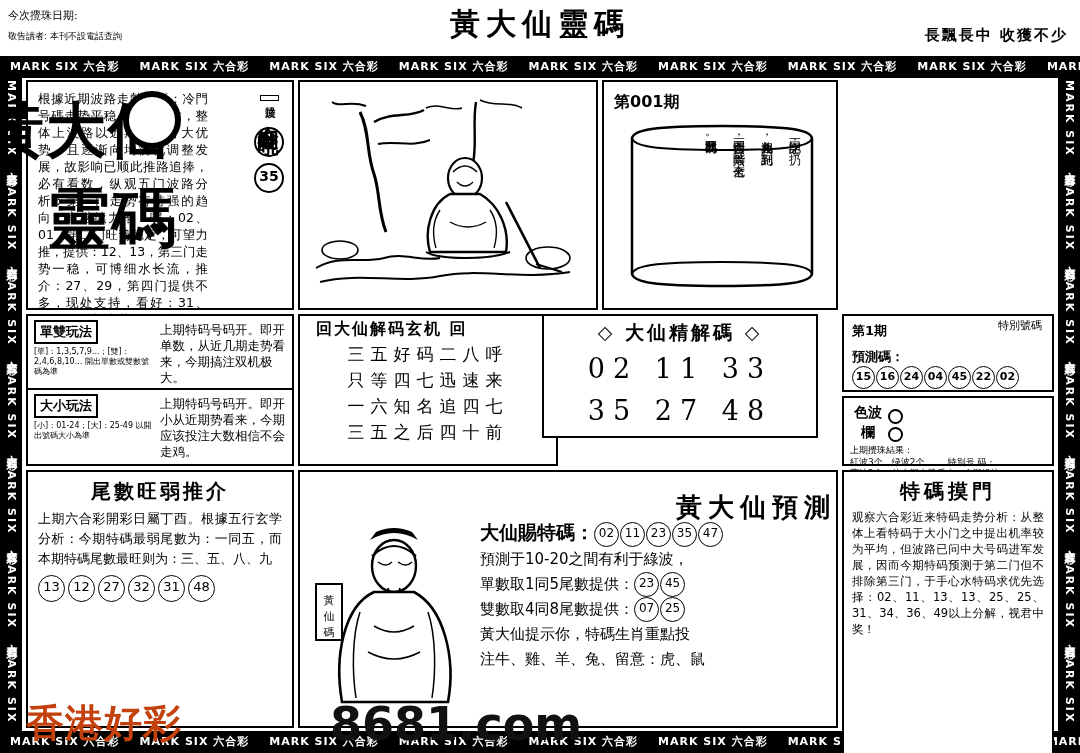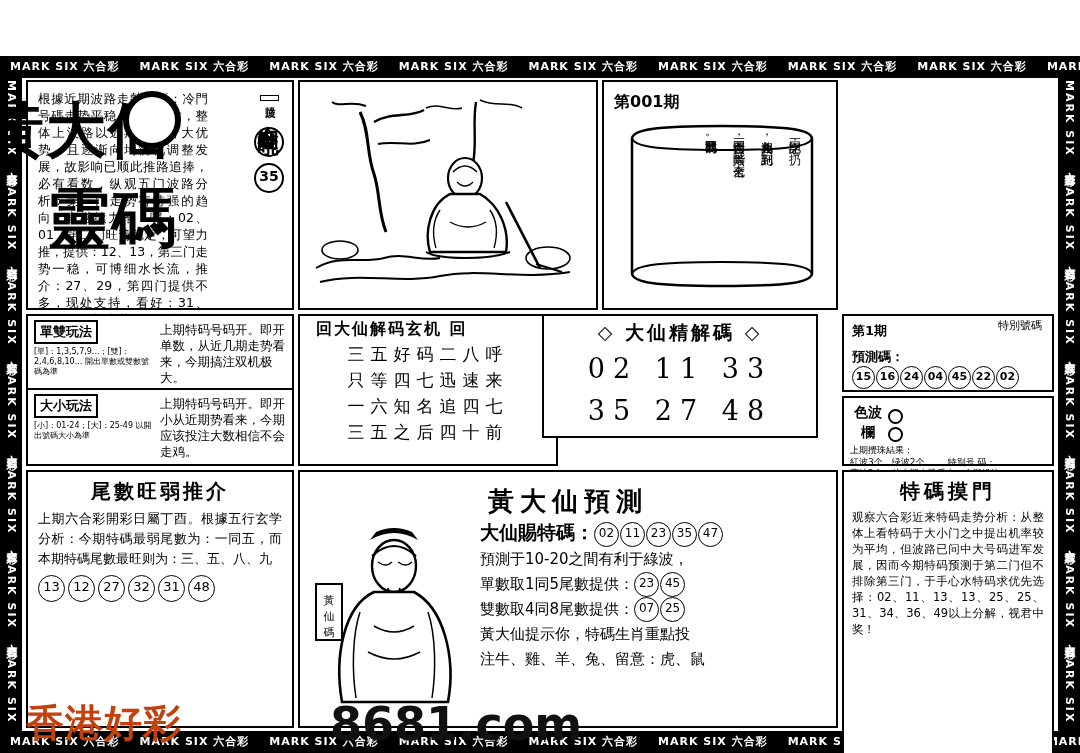--- a/index.html
+++ b/index.html
@@ -157,22 +157,22 @@
   .w-title{
     text-align:center;font-size:20px;font-weight:bold;letter-spacing:3px;
     font-family:"DejaVu Serif","Liberation Serif",serif;margin-bottom:4px;
   }
   .w-body{font-size:13px;line-height:20px;text-align:justify;}
   .w-nums{margin-top:6px;}
   .w-nums .ball{width:25px;height:25px;line-height:22px;font-size:13px;margin-right:3px;}
 
   #yuce{left:272px;top:390px;width:540px;height:258px;}
   .y-title{
-    text-align:center;font-size:26px;font-weight:bold;letter-spacing:6px;
-    font-family:"DejaVu Serif","Liberation Serif",serif;padding-top:12px;
+    text-align:right;font-size:26px;font-weight:bold;letter-spacing:6px;
+    font-family:"DejaVu Serif","Liberation Serif",serif;padding-top:18px;
   }
   .y-body{position:absolute;left:180px;top:48px;width:350px;font-size:15px;line-height:25px;}
   .y-body .ball{width:23px;height:23px;line-height:20px;font-size:12px;margin-right:1px;}
   .y-line{white-space:nowrap;}
 
   #tema{left:816px;top:390px;width:212px;height:306px;padding:6px 8px;}
   .t-title{
     text-align:center;font-size:20px;font-weight:bold;letter-spacing:4px;
     font-family:"DejaVu Serif","Liberation Serif",serif;margin-bottom:4px;
   }
@@ -187,20 +187,28 @@
   .wm2{
     position:absolute;left:330px;bottom:2px;font-size:46px;font-weight:bold;
     color:#111;font-family:"DejaVu Sans","Liberation Sans",sans-serif;
   }
 </style>
 </head>
 <body>
 
 <div class="page">
 
+  <div class="top">
+    <div class="top-left">
+      <div>今次攪珠日期:</div>
+      <div class="l2">敬告讀者: 本刊不設電話查詢</div>
+    </div>
+    <div class="top-title">黃大仙靈碼</div>
+    <div class="top-right">長飄長中  收獲不少</div>
+  </div>
 
   <div class="band top-band" id="band-top"><span>MARK SIX 六合彩</span><span>MARK SIX 六合彩</span><span>MARK SIX 六合彩</span><span>MARK SIX 六合彩</span><span>MARK SIX 六合彩</span><span>MARK SIX 六合彩</span><span>MARK SIX 六合彩</span><span>MARK SIX 六合彩</span><span>MARK SIX 六合彩</span></div>
   <div class="band bottom-band" id="band-bottom"><span>MARK SIX 六合彩</span><span>MARK SIX 六合彩</span><span>MARK SIX 六合彩</span><span>MARK SIX 六合彩</span><span>MARK SIX 六合彩</span><span>MARK SIX 六合彩</span><span>MARK SIX 六合彩</span><span>MARK SIX 六合彩</span><span>MARK SIX 六合彩</span></div>
   <div class="vband left">
       <span class="vtext" id="vband-left">MARK SIX 六合彩   MARK SIX 六合彩   MARK SIX 六合彩   MARK SIX 六合彩   MARK SIX 六合彩   MARK SIX 六合彩   MARK SIX 六合彩   MARK SIX 六合彩   </span>
     </div>
   <div class="vband right">
       <span class="vtext" id="vband-right">MARK SIX 六合彩   MARK SIX 六合彩   MARK SIX 六合彩   MARK SIX 六合彩   MARK SIX 六合彩   MARK SIX 六合彩   MARK SIX 六合彩   MARK SIX 六合彩   </span>
     </div>
 

